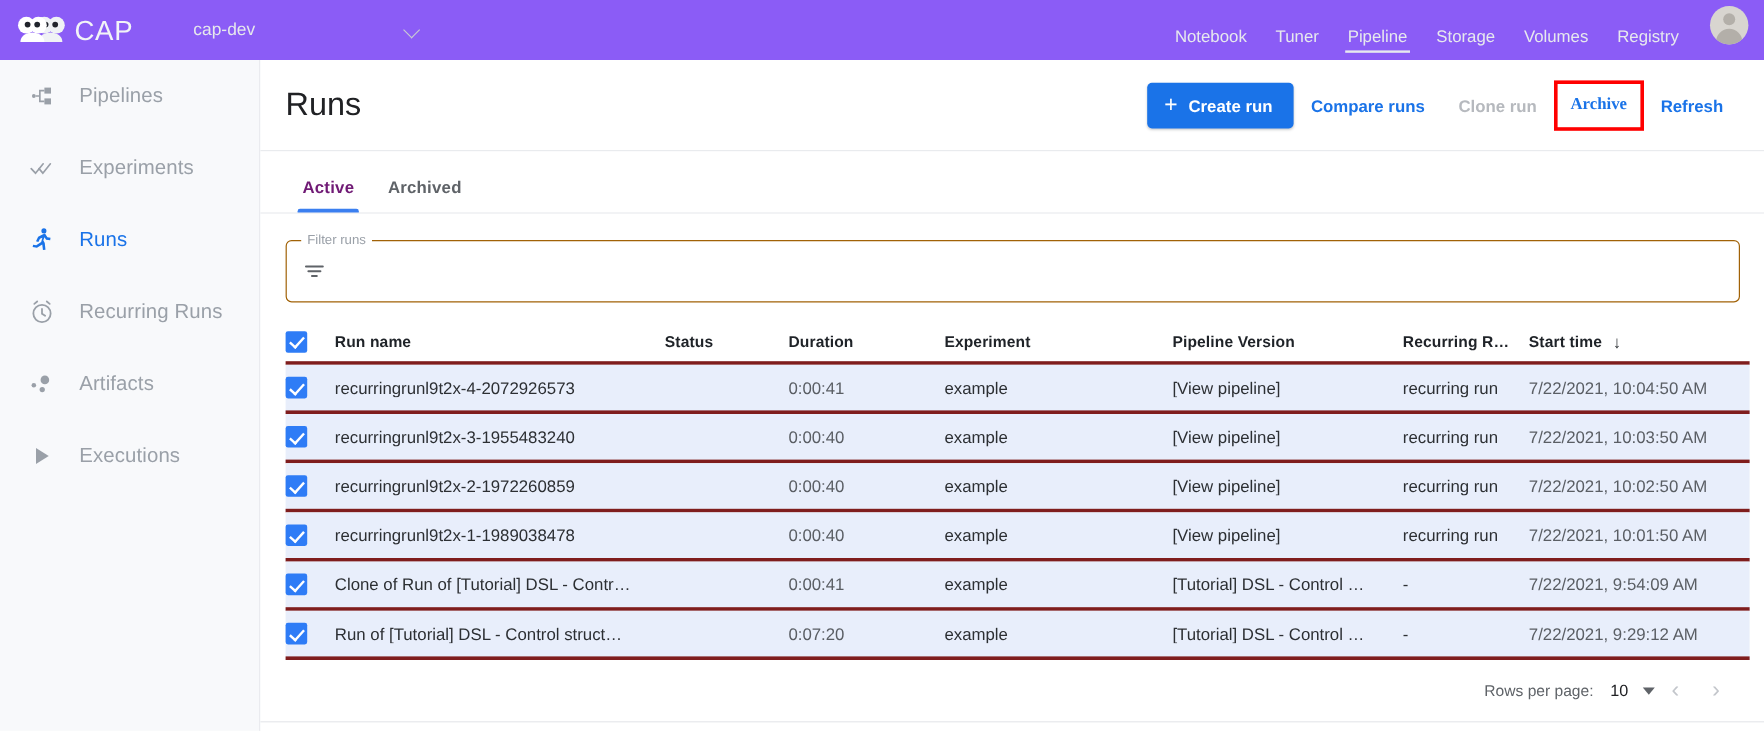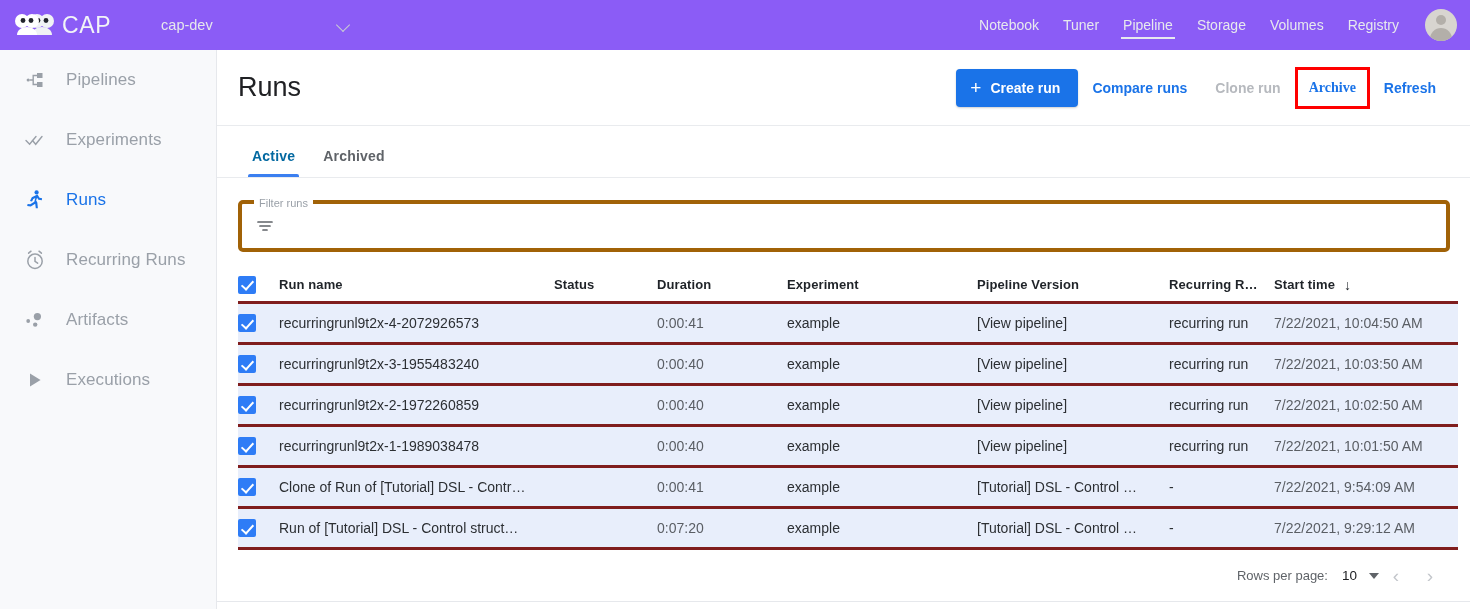--- a/index.html
+++ b/index.html
@@ -28,21 +28,21 @@
     width: 190px; margin-left: 50px; height: 34px; cursor: pointer;
   }
   .ns-name { color: #e6e8ec; font-size: 14.5px; }
   .chev { width: 13px; height: 13px; position: relative; }
   .chev::before {
     content: ""; position: absolute; left: 0; top: 1px;
     width: 9px; height: 9px;
     border-right: 1.8px solid #c9ccd3; border-bottom: 1.8px solid #c9ccd3;
     transform: rotate(45deg);
   }
-  .topnav { margin-left: auto; display: flex; align-items: center; height: 40px; }
+  .topnav { margin-left: auto; display: flex; height: 40px; }
   .topnav-item {
     color: #e7e9ee; font-size: 14px; padding: 0 12px;
     height: 50px; display: flex; align-items: center; position: relative;
     cursor: pointer; white-space: nowrap;
   }
   .topnav-item.active::after {
     content: ""; position: absolute; left: 10px; right: 10px; bottom: 11px;
     height: 1.6px; background: #e7e9ee;
   }
   .avatar {
@@ -116,31 +116,31 @@
   
   .tabs {
     height: 52px; display: flex; align-items: flex-end;
     padding-left: 21px; border-bottom: 1px solid #e9ebee;
   }
   .tab {
     font-size: 14px; font-weight: 600; color: #5f6368;
     padding: 0 14px 13px 14px; position: relative; cursor: pointer;
     letter-spacing: .2px;
   }
-  .tab.active { color: #0369a1; }
+  .tab.active { color: #701a75; }
   .tab.active::after {
     content: ""; position: absolute; left: 10px; right: 10px; bottom: 0;
     height: 3px; background: #3b7ff0; border-radius: 2px 2px 0 0;
   }
 
   
   .filter-wrap { padding: 22px 20px 0 21px; }
   .filter-field {
     position: relative; height: 52px;
-    border: 4px solid #a16207; border-radius: 5px;
+    border: 1px solid #a16207; border-radius: 5px;
     display: flex; align-items: center; padding-left: 14px;
   }
   .filter-legend {
     position: absolute; top: -7px; left: 12px; background: #fff;
     padding: 0 5px; font-size: 11px; color: #9aa0a8;
   }
   .filter-icon { width: 18px; height: 14px; display: block; }
   .filter-input {
     border: none; outline: none; flex: 1; height: 100%;
     font-family: inherit; font-size: 14px; color: #202124;

